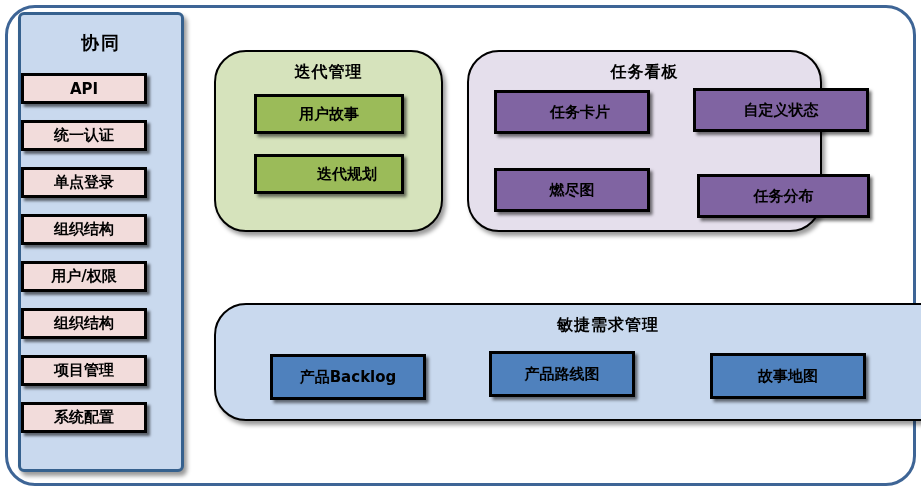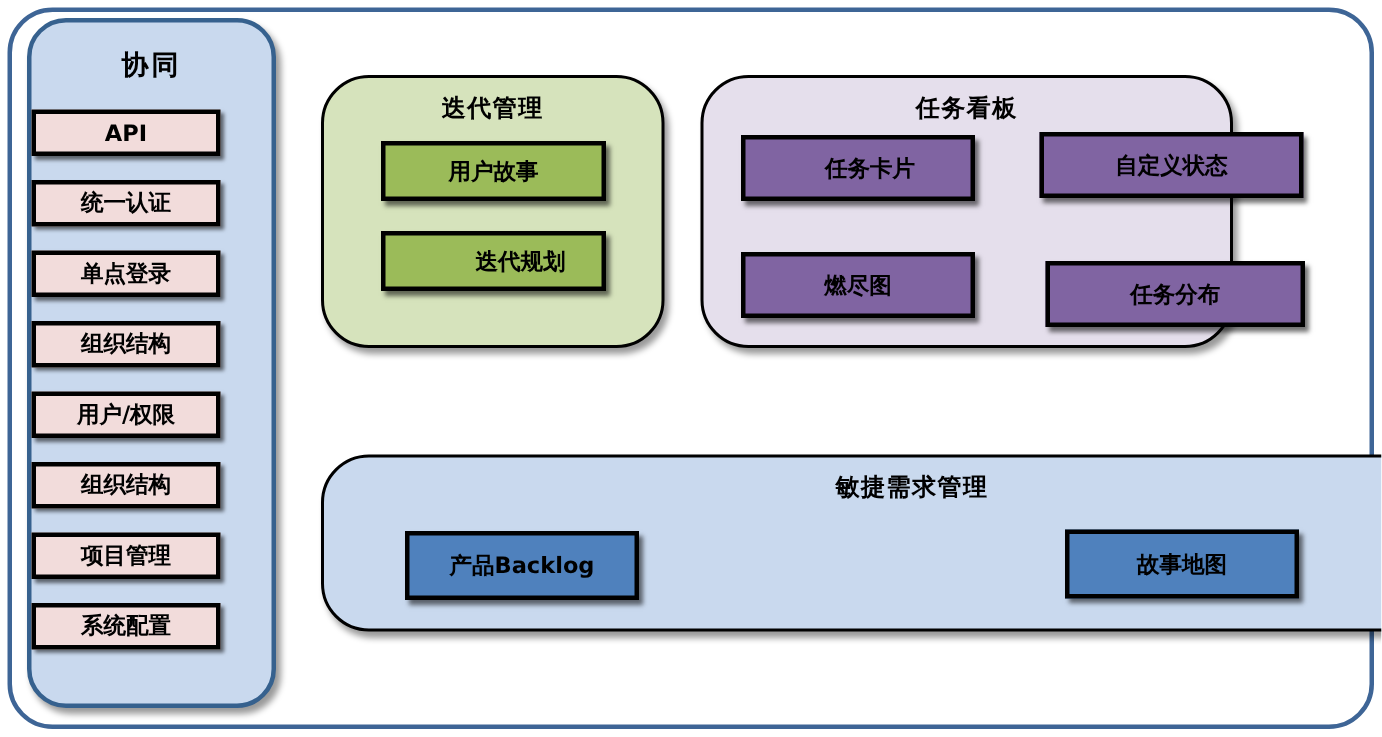--- a/index.html
+++ b/index.html
@@ -9,21 +9,21 @@
   }
   
   .outer-frame{
     position:absolute;left:5px;top:5px;width:905px;height:475px;
     border:3px solid var(--outer-border,#3e6596);border-radius:30px;background:#fff;
   }
   
   .sidebar{
     position:absolute;left:18px;top:12px;width:166px;height:460px;
     background:var(--sidebar-fill,#c9d9ee);
-    border:3.5px solid var(--sidebar-border,#36618e);border-radius:26px;
+    border:3.5px solid var(--sidebar-border,#36618e);border-radius:6px;
     box-shadow:3px 4px 4px rgba(0,0,0,0.40);
     box-sizing:border-box;
   }
   .sidebar-title{
     text-align:center;font-weight:bold;font-size:18px;margin-top:16px;letter-spacing:2px;
   }
   .sidebar-items{
     display:flex;flex-direction:column;align-items:flex-start;gap:16px;margin-top:18px;
   }
   .pink-item{
@@ -87,16 +87,17 @@
     <div class="panel-title">任务看板</div>
     <div class="node node-purple" style="left:25px;top:38px;width:156px;height:44px;padding-left:16px;">任务卡片</div>
     <div class="node node-purple" style="left:224px;top:36px;width:176px;height:44px;">自定义状态</div>
     <div class="node node-purple" style="left:25px;top:116px;width:156px;height:44px;">燃尽图</div>
     <div class="node node-purple" style="left:228px;top:122px;width:173px;height:44px;">任务分布</div>
   </div>
 
   <div class="panel panel-agile">
     <div class="panel-title">敏捷需求管理</div>
     <div class="node node-blue" style="left:54px;top:49px;width:156px;height:46px;">产品Backlog</div>
+    <div class="node node-blue" style="left:273px;top:46px;width:146px;height:46px;">产品路线图</div>
     <div class="node node-blue" style="left:494px;top:48px;width:156px;height:46px;">故事地图</div>
   </div>
 
 </div>
 
 </body></html>

